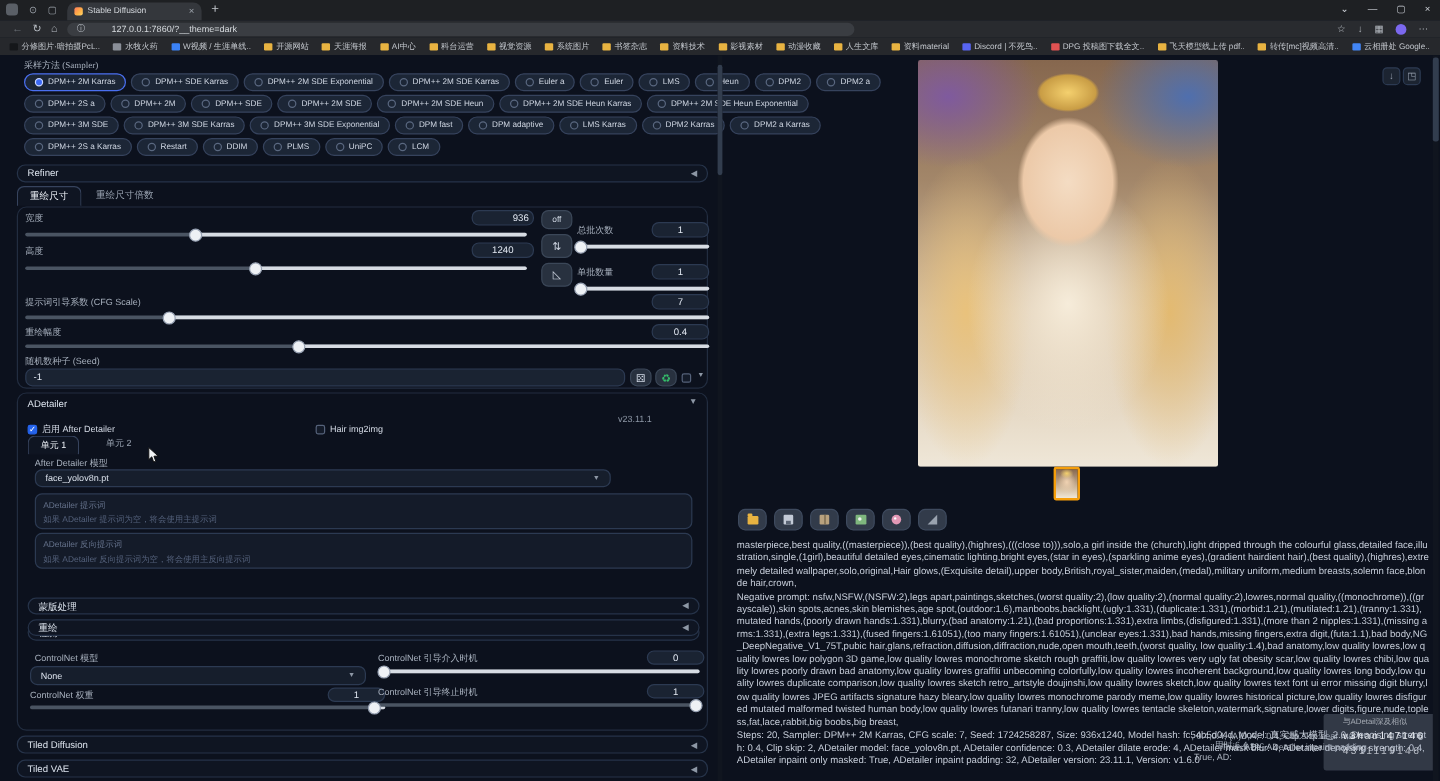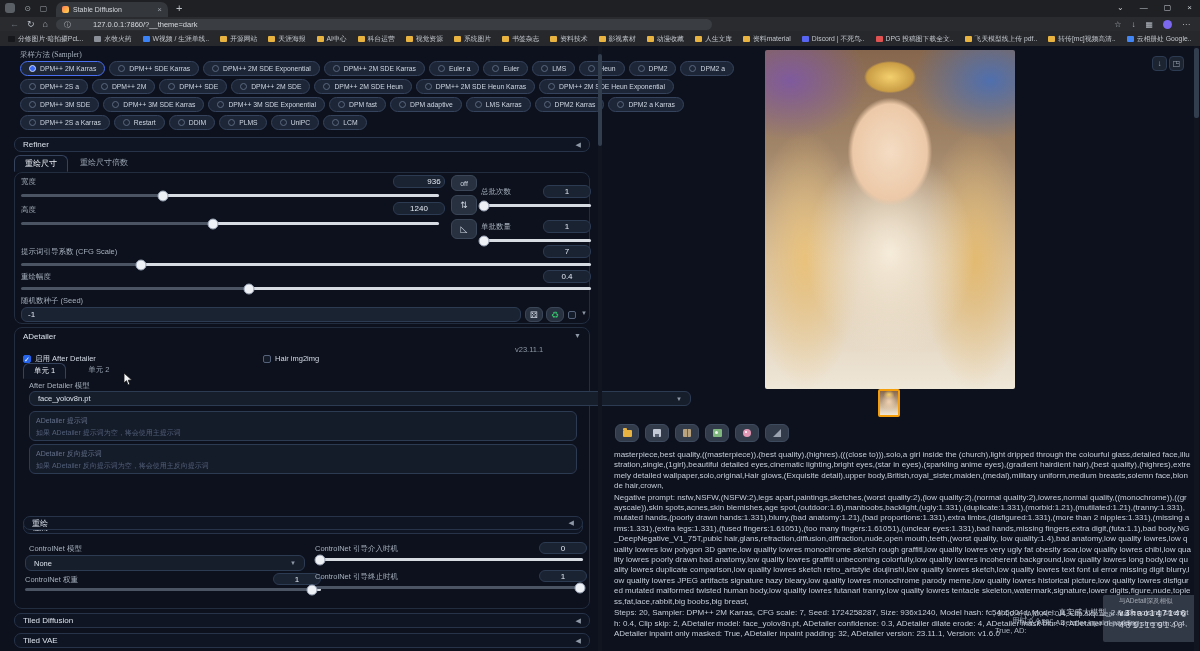--- a/index.html
+++ b/index.html
@@ -431,36 +431,40 @@
 
     <span style="position:absolute;left:8px;top:21px;"><span class="cb on">✓</span><span class="cblabel">启用 After Detailer</span></span>
     <span style="position:absolute;left:248px;top:21px;"><span class="cb"></span><span class="cblabel">Hair img2img</span></span>
 
     <div style="position:absolute;left:8px;top:35px;display:flex;gap:12px;">
       <span class="tabbtn active" style="font-size:7.5px;">单元 1</span>
       <span class="tabbtn" style="font-size:7.5px;">单元 2</span>
     </div>
 
     <span class="lbl" style="left:14px;top:53px;">After Detailer 模型</span>
-    <div class="dd" style="left:14px;top:63px;width:662px;height:15px;">
+    <div class="dd" style="left:14px;top:63px;width:480px;height:15px;">
       <span>face_yolov8n.pt</span>
       <i class="caret">▼</i>
     </div>
 
     <div class="ta" style="left:14px;top:83px;width:548px;height:30px;">
       <span class="ph1">ADetailer 提示词</span>
       <span class="ph2">如果 ADetailer 提示词为空，将会使用主提示词</span>
     </div>
     <div class="ta" style="left:14px;top:116px;width:548px;height:30px;">
       <span class="ph1">ADetailer 反向提示词</span>
       <span class="ph2">如果 ADetailer 反向提示词为空，将会使用主反向提示词</span>
     </div>
 
     <div class="acc" style="left:8px;top:156px;width:560px;height:14px;margin-top:36px;">
       <span>检测</span>
+      <span class="arr">◀</span>
+    </div>
+    <div class="acc" style="left:8px;top:170px;width:560px;height:14px;">
+      <span>蒙版处理</span>
       <span class="arr">◀</span>
     </div>
     <div class="acc" style="left:8px;top:188px;width:560px;height:14px;">
       <span>重绘</span>
       <span class="arr">◀</span>
     </div>
 
     <span class="lbl" style="left:14px;top:216px;">ControlNet 模型</span>
     <div class="dd" style="left:10px;top:227px;width:280px;height:16px;">
       <span>None</span>

